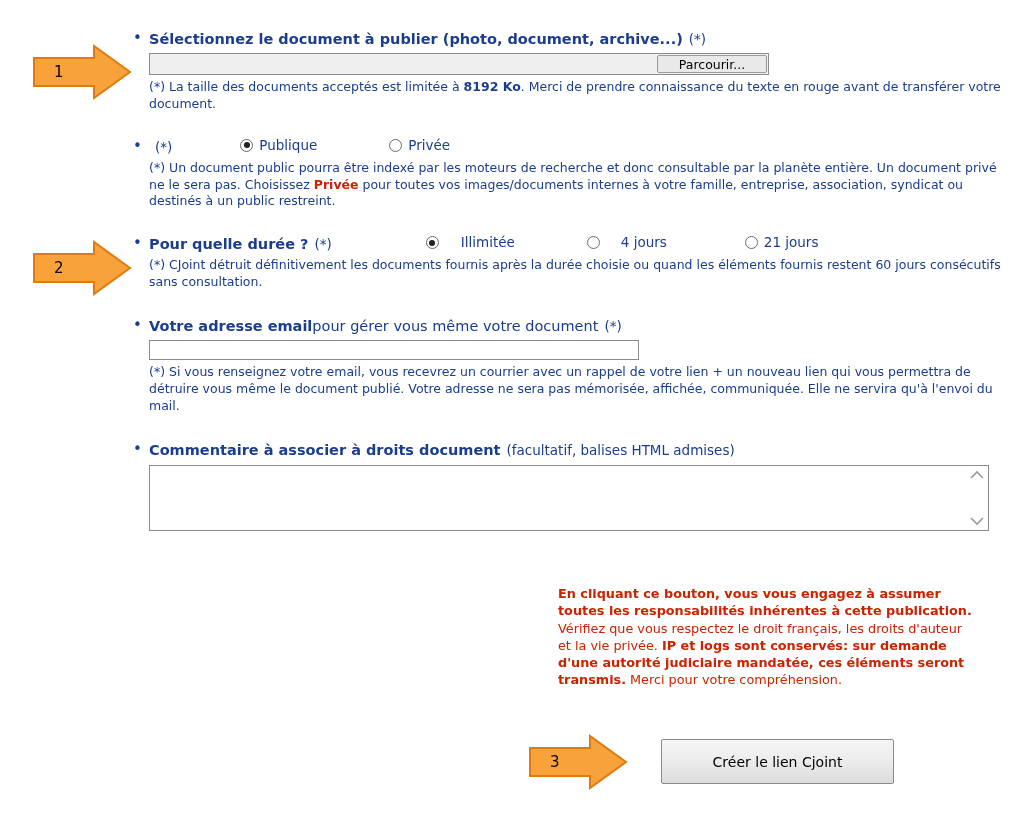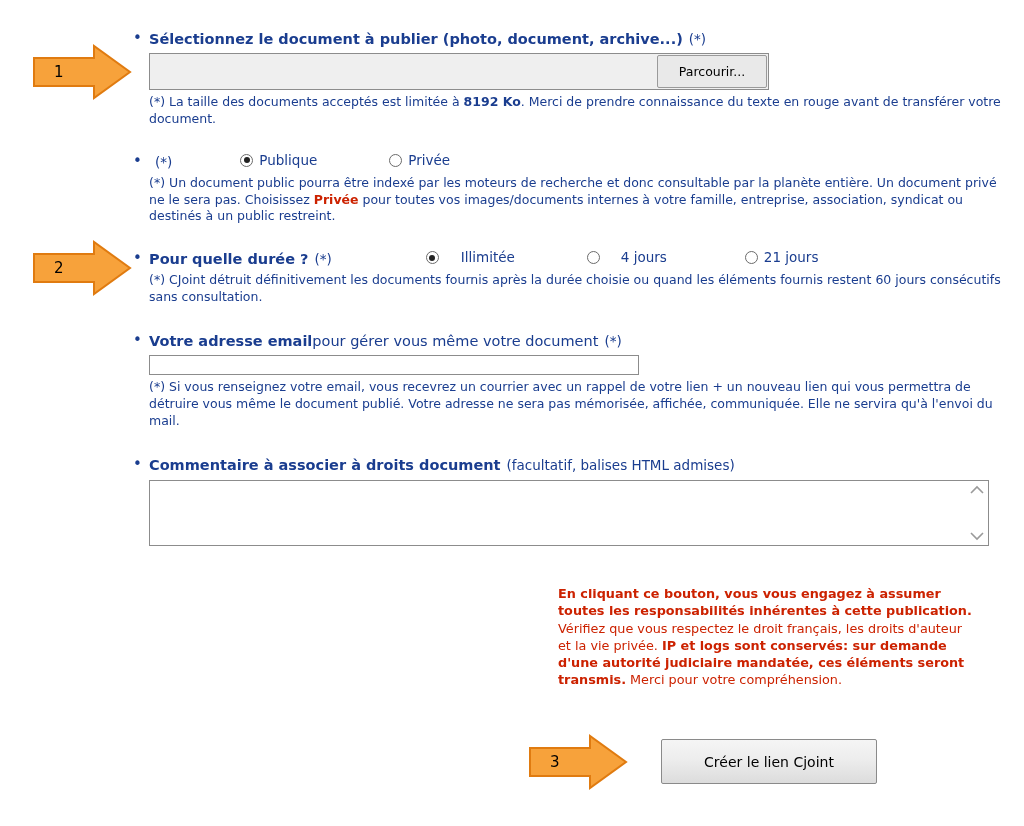--- a/index.html
+++ b/index.html
@@ -84,21 +84,21 @@
     max-width: 855px;
   }
   .note b { font-weight: bold; }
   .note .red { color: #cc2200; font-weight: bold; }
 
   
   .file-row {
     margin-left: 16px;
     margin-top: 5px;
     width: 620px;
-    height: 37px;
+    height: 22px;
     border: 1px solid #8c8c8c;
     background: #f0f0f0;
     display: flex;
     justify-content: flex-end;
     align-items: stretch;
     box-sizing: border-box;
   }
   .file-text {
     flex: 1 1 auto;
     background: #efefef;
@@ -200,21 +200,21 @@
     font-size: 12.8px;
     line-height: 1.35;
   }
   .warning b { font-weight: bold; }
 
   
   .submit-btn {
     position: absolute;
     left: 661px;
     top: 739px;
-    width: 216px;
+    width: 233px;
     height: 45px;
     border: 1px solid #8a8a8a;
     border-radius: 2px;
     background: linear-gradient(to bottom, #f5f5f5 0%, #ededed 45%, #dcdcdc 100%);
     color: #000000;
     font-size: 14px;
     font-family: "DejaVu Sans", "Liberation Sans", sans-serif;
     display: flex;
     align-items: center;
     justify-content: center;

